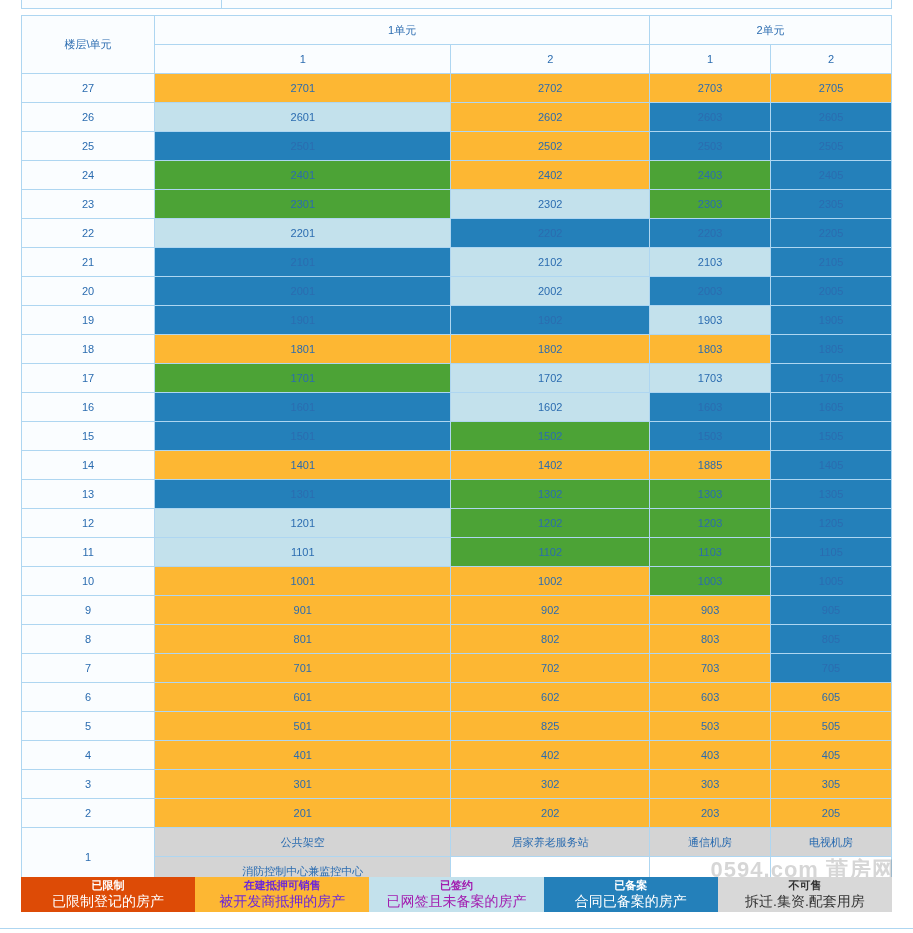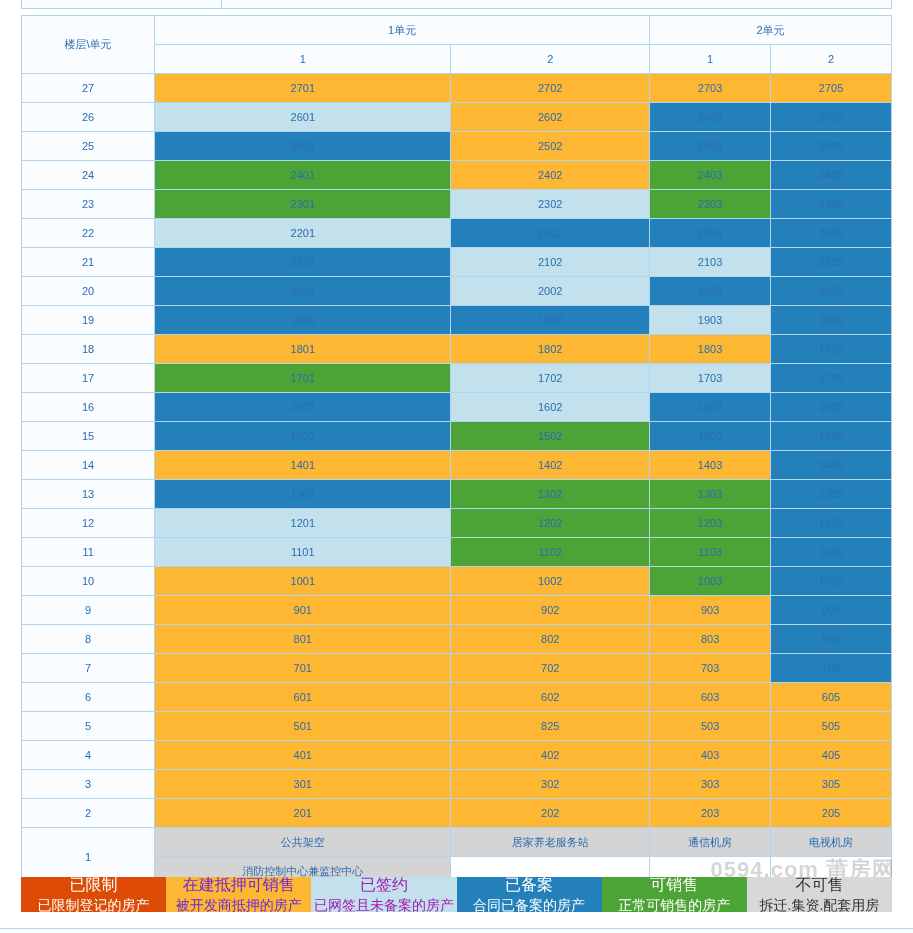--- a/index.html
+++ b/index.html
@@ -76,21 +76,21 @@
     position: absolute; left: 21px; top: 877px;
     width: 871px; height: 35px;
     display: flex;
   }
   .legend-item {
     flex: 1 1 0;
     display: flex; flex-direction: column;
     align-items: center; justify-content: center;
     line-height: 1.35;
   }
-  .legend-item .lg-title { font-size: 16px; font-weight: normal; }
+  .legend-item .lg-title { font-size: 11px; font-weight: bold; }
   .legend-item .lg-sub   { font-size: 14px; }
   .lg-restricted { background: #DD4B06; color: #FFFFFF; }
   .lg-mortgage   { background: #FDB733; color: #6d28d9; }
   .lg-signed     { background: #C3E1EC; color: #a21caf; }
   .lg-filed      { background: #2480BA; color: #FFFFFF; }
   .lg-sellable   { background: #4CA336; color: #FFFFFF; }
   .lg-nosale     { background: #D8D8D8; color: #333333; }
 
   
   .watermark {
@@ -230,21 +230,21 @@
             <td class="floor">15</td>
             <td class="s-blue">1501</td>
             <td class="s-green">1502</td>
             <td class="s-blue">1503</td>
             <td class="s-blue">1505</td>
           </tr>
           <tr>
             <td class="floor">14</td>
             <td class="s-orange">1401</td>
             <td class="s-orange">1402</td>
-            <td class="s-orange">1403</td>
+            <td class="s-orange">1885</td>
             <td class="s-blue">1405</td>
           </tr>
           <tr>
             <td class="floor">13</td>
             <td class="s-blue">1301</td>
             <td class="s-green">1302</td>
             <td class="s-green">1303</td>
             <td class="s-blue">1305</td>
           </tr>
           <tr>
@@ -353,24 +353,20 @@
         <div class="lg-sub">被开发商抵押的房产</div>
       </div>
       <div class="legend-item lg-signed">
         <div class="lg-title">已签约</div>
         <div class="lg-sub">已网签且未备案的房产</div>
       </div>
       <div class="legend-item lg-filed">
         <div class="lg-title">已备案</div>
         <div class="lg-sub">合同已备案的房产</div>
       </div>
-      <div class="legend-item lg-sellable">
-        <div class="lg-title">可销售</div>
-        <div class="lg-sub">正常可销售的房产</div>
-      </div>
       <div class="legend-item lg-nosale">
         <div class="lg-title">不可售</div>
         <div class="lg-sub">拆迁.集资.配套用房</div>
       </div>
     </div>
 
   <div class="bottom-rule"></div>
 </div>
 
 </body></html>

